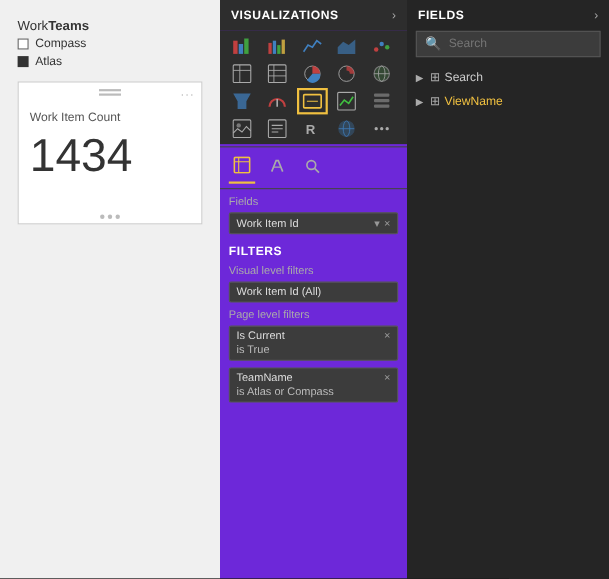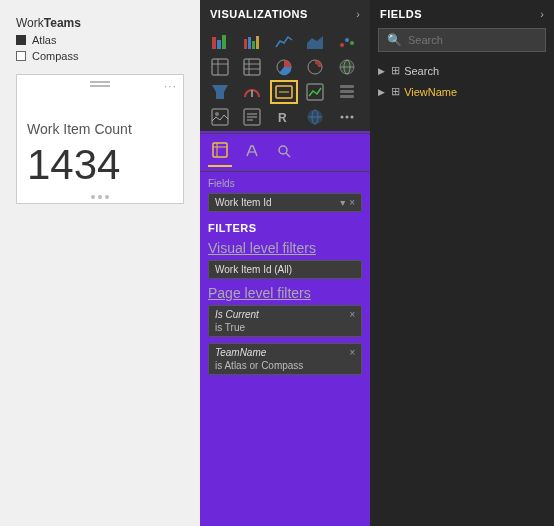--- a/index.html
+++ b/index.html
@@ -91,23 +91,23 @@
     .card-dots {
       position: absolute;
       top: 6px;
       right: 6px;
       font-size: 10px;
       color: #999;
       letter-spacing: 1px;
     }
 
     .card-label {
-      font-size: 14px;
+      font-size: 11px;
       color: #555;
-      margin-top: 36px;
+      margin-top: 16px;
     }
 
     .card-value {
       font-size: 42px;
       font-weight: 300;
       color: #333;
       margin-top: 4px;
     }
 
     .card-resize-handle {
@@ -243,42 +243,40 @@
     .filters-title {
       font-size: 11px;
       font-weight: 700;
       color: #fff;
       text-transform: uppercase;
       margin-bottom: 6px;
       letter-spacing: 0.5px;
     }
 
     .filter-group-label {
-      font-size: 14px;
+      font-size: 10px;
       color: #aaa;
       margin-bottom: 4px;
-      text-decoration: underline;
     }
 
     .filter-item {
       background: #3c3c3c;
       border: 1px solid #555;
       padding: 3px 6px;
       margin-bottom: 6px;
       font-size: 10px;
       color: #ddd;
       border-radius: 2px;
     }
 
     .filter-item-header {
       display: flex;
       justify-content: space-between;
       align-items: center;
       margin-bottom: 2px;
-      font-style: italic;
     }
 
     .filter-item-close {
       color: #999;
       font-size: 10px;
       cursor: pointer;
     }
 
     .filter-item-value {
       color: #bbb;
@@ -368,26 +366,26 @@
   </style>
 </head>
 <body>
 
 <div class="left-panel">
   <div class="legend-area">
     <div class="legend-title">
       <span>Work</span><span class="bold">Teams</span>
     </div>
     <div class="legend-item">
+      <div class="legend-swatch outline"></div>
+      <span>Compass</span>
+    </div>
+    <div class="legend-item">
       <div class="legend-swatch filled"></div>
       <span>Atlas</span>
-    </div>
-    <div class="legend-item">
-      <div class="legend-swatch outline"></div>
-      <span>Compass</span>
     </div>
   </div>
 
   <div class="card">
     <div class="card-handle">
       <div class="card-handle-bar"></div>
       <div class="card-handle-bar"></div>
     </div>
     <div class="card-dots">···</div>
     <div class="card-label">Work Item Count</div>

